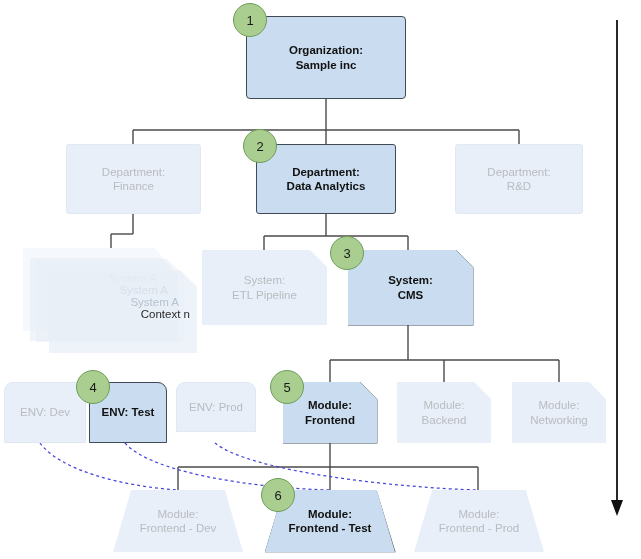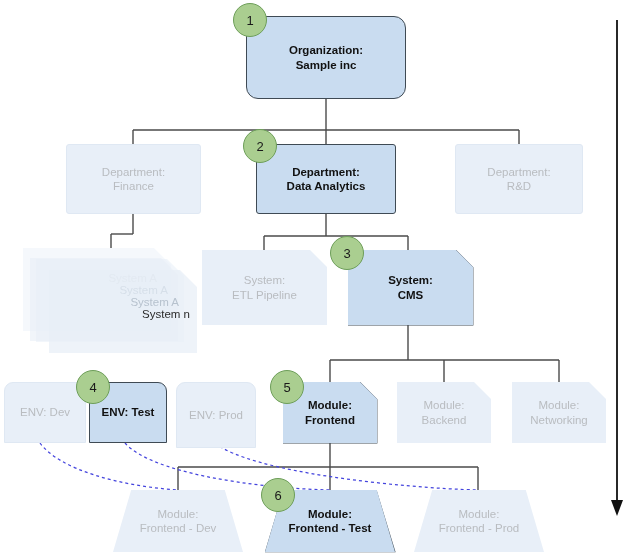--- a/index.html
+++ b/index.html
@@ -43,21 +43,21 @@
     color: #111111;
     font-weight: bold;
   }
   .faded {
     background: #e8eff8;
     border: 1.2px solid #dfe8f3;
     color: #b9bcc0;
     font-weight: normal;
   }
   
-  .rect { border-radius: 12px; }
+  .rect { border-radius: 4px; }
   .rounded { border-radius: 3px; }
   .env-shape { border-radius: 9px 9px 0 0; }
   .cut-corner.active {
     background: #c9dcf0;
     border: none;
     color: #111111;
     font-weight: bold;
     clip-path: polygon(0 0, calc(100% - 17px) 0, 100% 17px, 100% 100%, 0 100%);
     position: absolute;
   }
@@ -207,21 +207,21 @@
   </div>
 
   <div class="stack-layer" style="left:23px; top:248px; width:148px; height:83px; opacity:0.42;"></div>
   <div class="stack-layer" style="left:36px; top:259px; width:148px; height:83px; opacity:0.55;"></div>
   <div class="stack-layer" style="left:49px; top:270px; width:148px; height:83px; opacity:0.72;"></div>
   <div class="stack-layer" style="left:30px; top:258px; width:148px; height:83px; opacity:0.60;"></div>
 
   <div class="stack-label" style="left:47px; top:272px; width:110px; color:#e2e9f1;">System A</div>
   <div class="stack-label" style="left:58px; top:284px; width:110px; color:#d6dfe9;">System A</div>
   <div class="stack-label" style="left:69px; top:296px; width:110px; color:#b7c2ce;">System A</div>
-  <div class="stack-label" style="left:80px; top:308px; width:110px; color:#2a2a2a;">System n</div>
+  <div class="stack-label" style="left:80px; top:308px; width:110px; color:#2a2a2a;">Context n</div>
 
   <div class="node cut-corner faded" style="left:202px; top:250px; width:125px; height:75px;">
     <span>System:
 ETL Pipeline</span>
   </div>
 
   <div class="node cut-corner active" style="left:348px; top:250px; width:125px; height:75px;">
     <span>System:
 CMS</span>
   </div>
@@ -236,21 +236,21 @@
     <span>ENV: Test</span>
   </div>
 
   <div class="node env-shape faded" style="left:4px; top:382px; width:82px; height:61px;">
     <span>ENV: Dev</span>
   </div>
   <div class="badge" style="left:76px; top:370px;">
     <span>4</span>
   </div>
 
-  <div class="node env-shape faded" style="left:176px; top:382px; width:80px; height:66px;">
+  <div class="node env-shape faded" style="left:176px; top:382px; width:80px; height:50px;">
     <span>ENV: Prod</span>
   </div>
 
   <div class="node cut-corner active" style="left:283px; top:382px; width:94px; height:61px;">
     <span>Module:
 Frontend</span>
   </div>
   <svg class="cut-outline" style="left:283px; top:382px;" width="95" height="62">
     <polygon points="0.7,0.7 77,0.7 93.7,17.5 93.7,60.7 0.7,60.7" fill="none" stroke="#3f4a54" stroke-width="1.4"></polygon>
   </svg>

